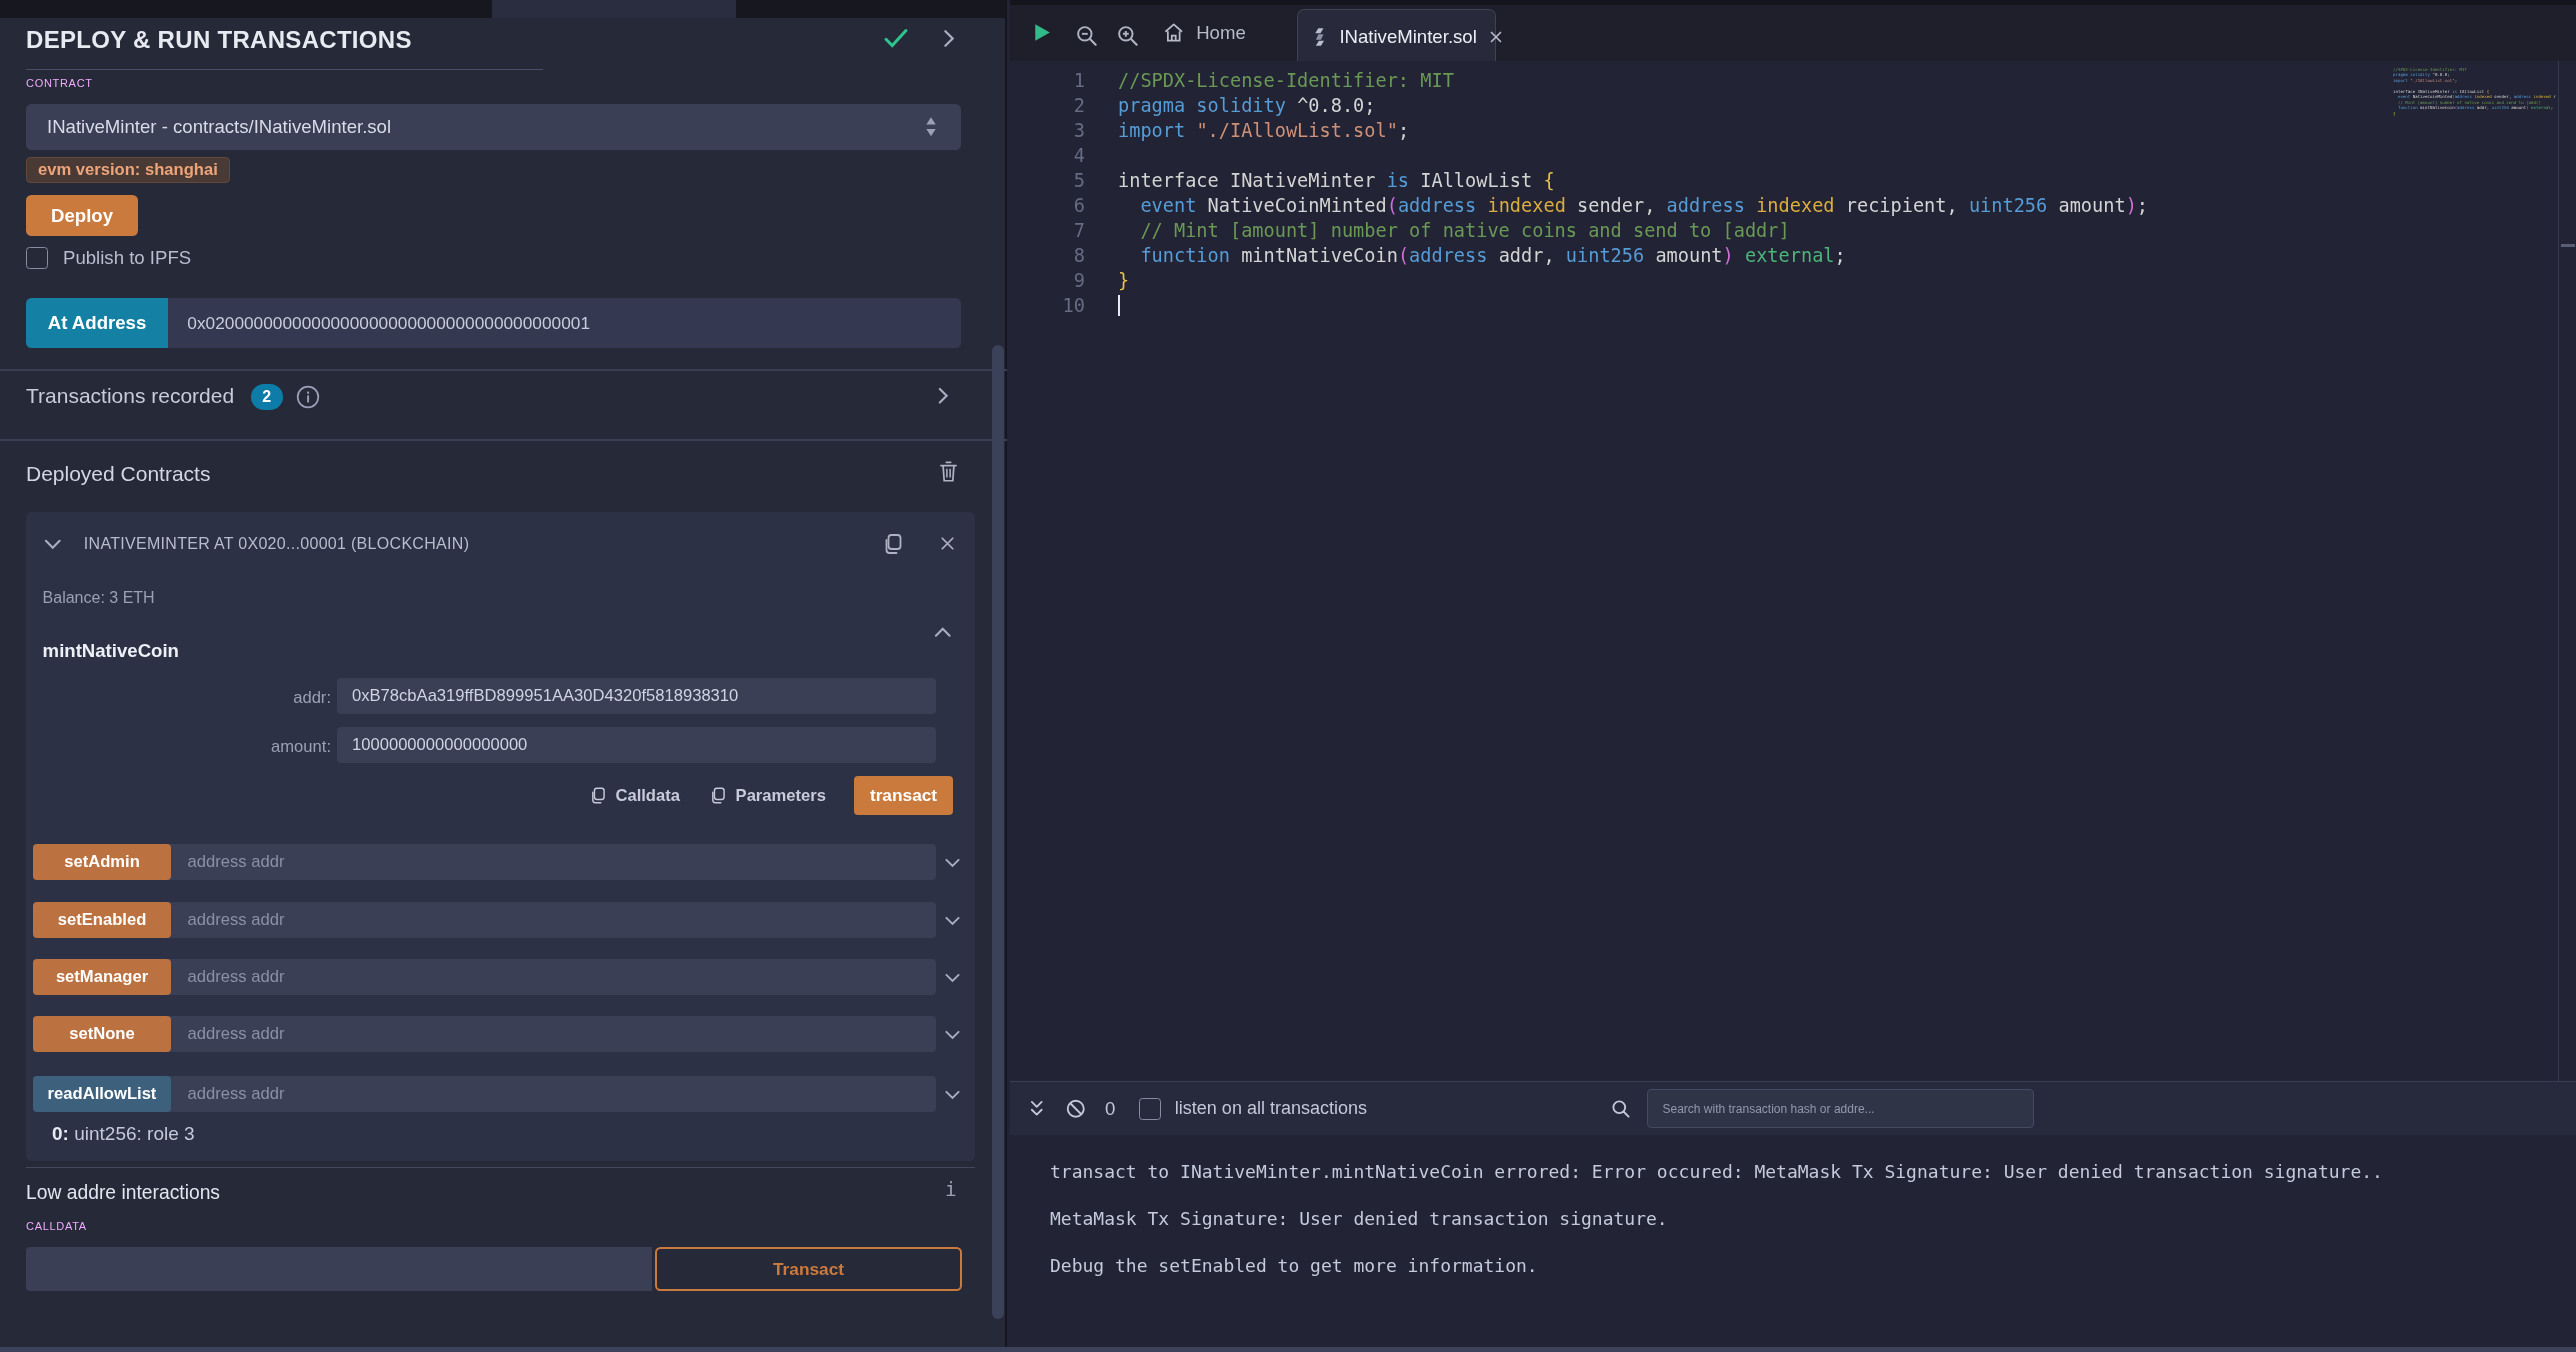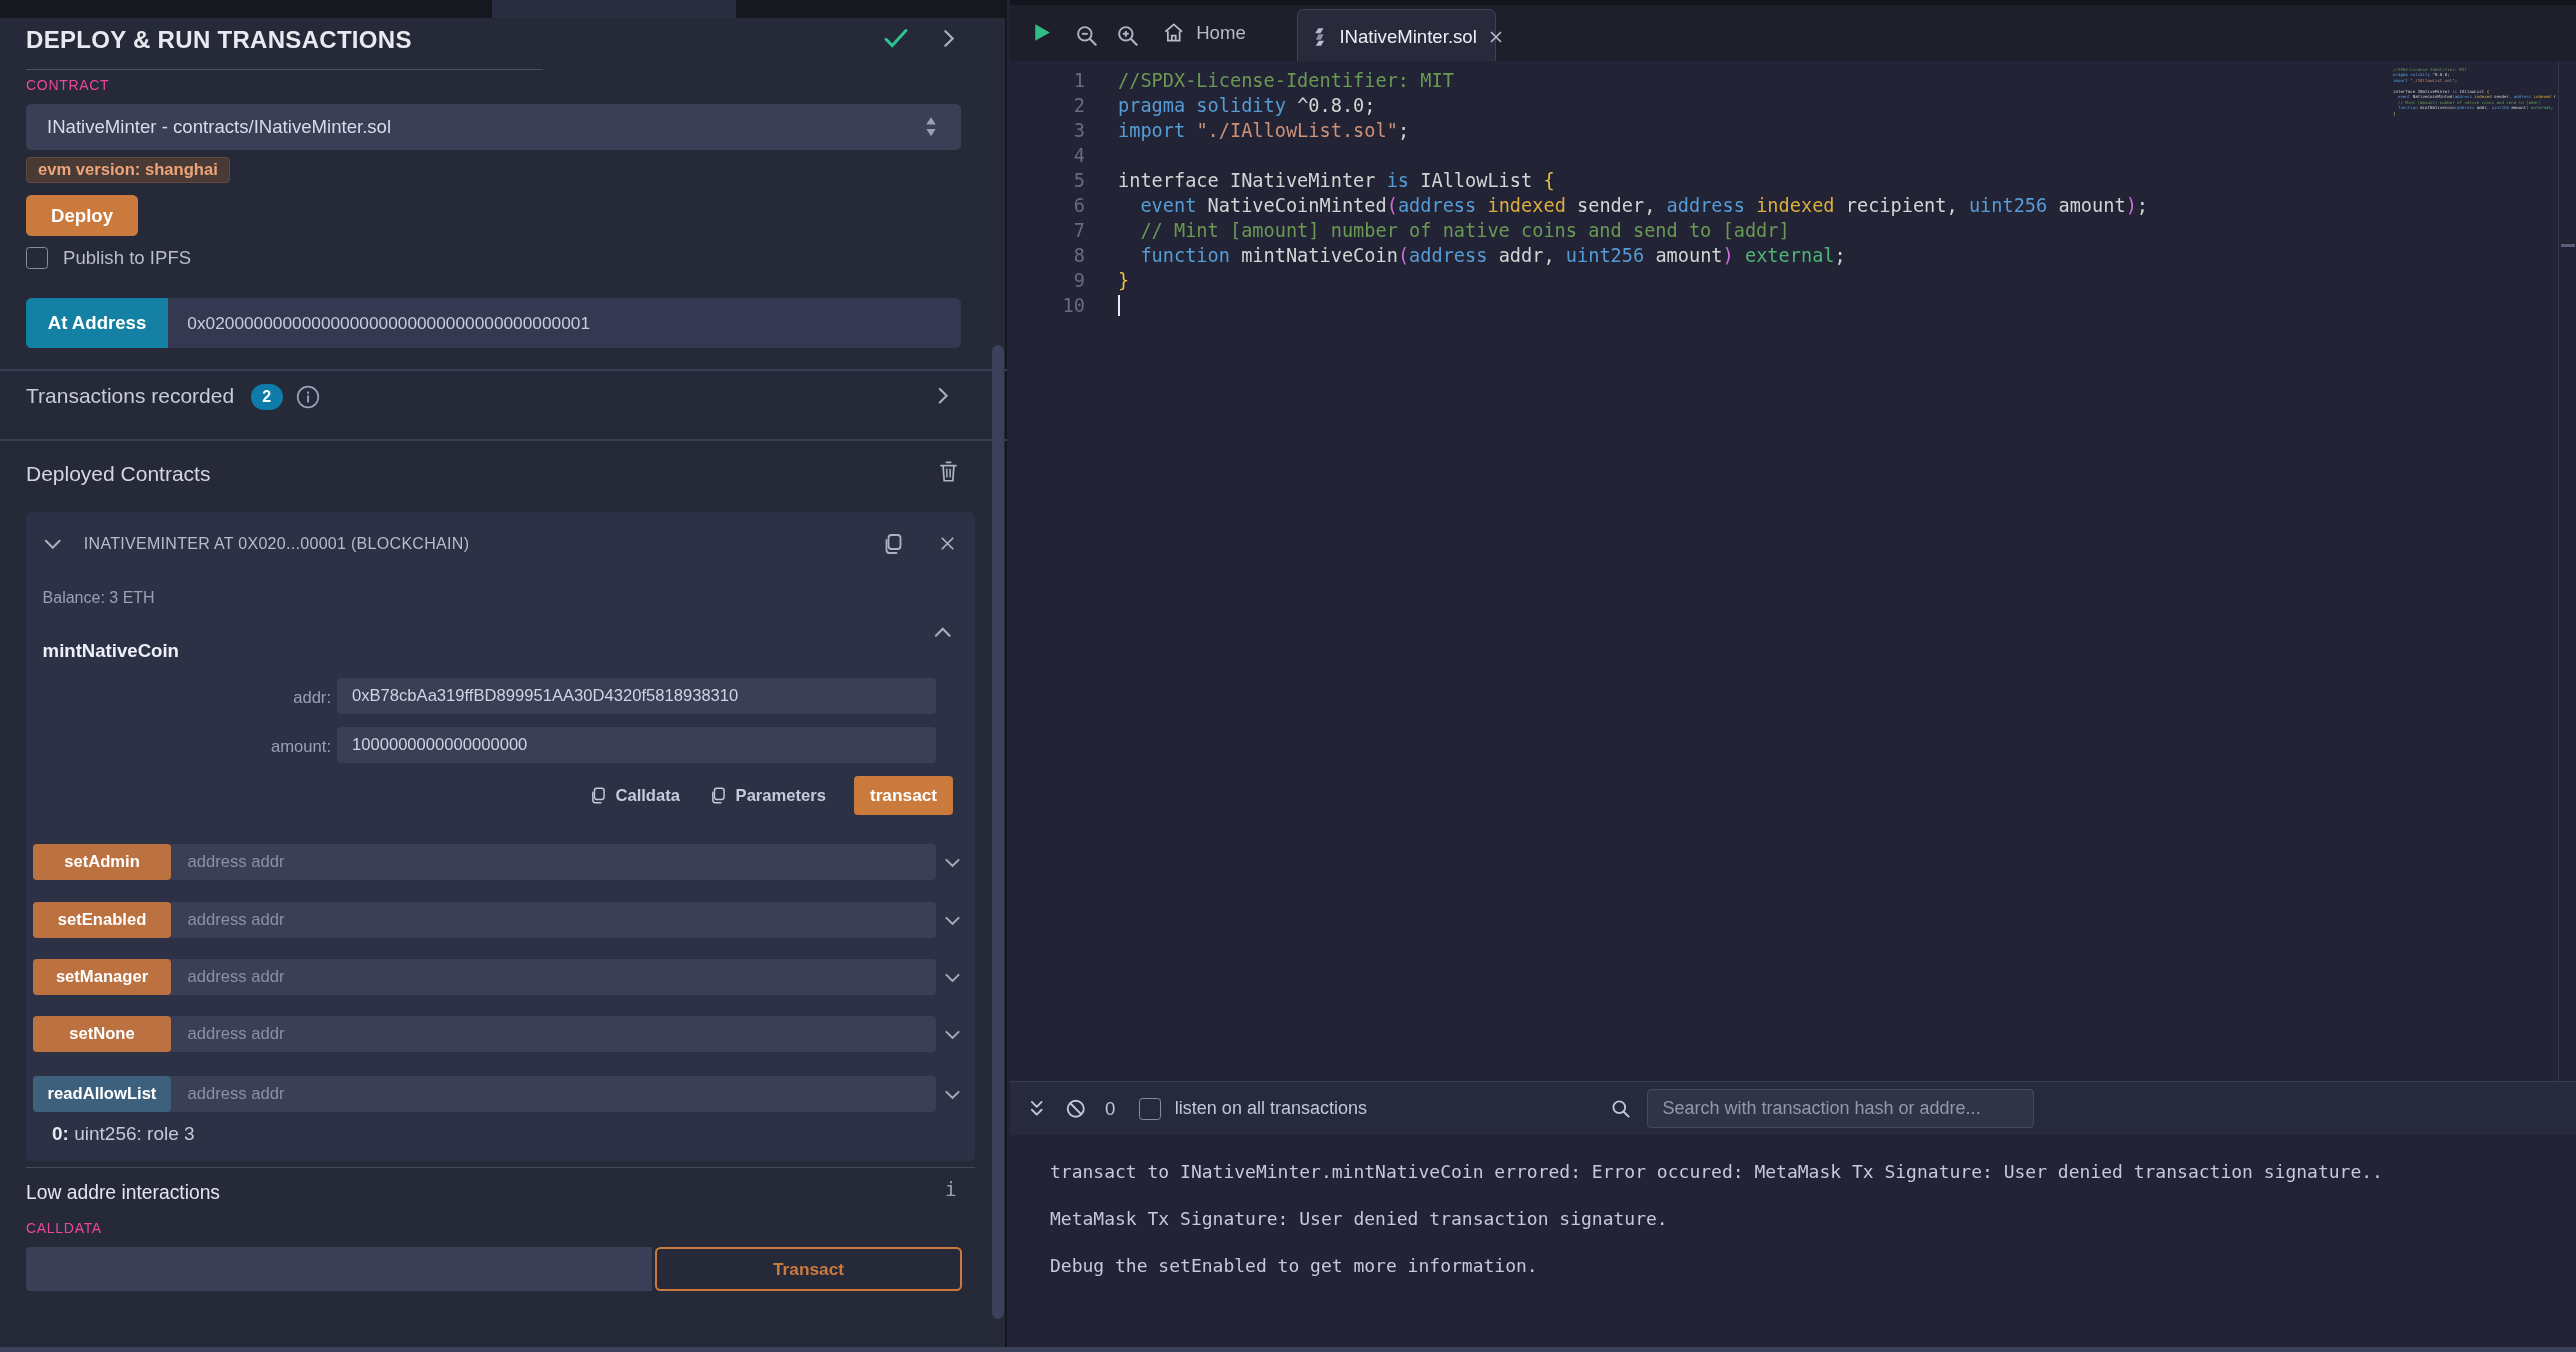--- a/index.html
+++ b/index.html
@@ -11,21 +11,21 @@
   .left-panel { position:absolute; left:0; top:0; width:1007px; height:1352px;
                 background:#262938; border-right:2.8px solid #15161f; }
   .lp-topstrip { position:absolute; left:0; top:0; width:100%; height:18px; background:#17181f; }
   .lp-topstrip .seg { position:absolute; left:492px; top:0; width:244px; height:18px; background:#2a2c3f; }
 
   .lp-header { position:absolute; left:26px; top:22px; width:956px; height:36px; display:flex; align-items:center; }
   .lp-title { font-size:24px; font-weight:700; color:#e8eaf2; letter-spacing:0.3px; }
   .lp-header-icons { position:absolute; right:21px; top:1.4px; display:flex; gap:25px; align-items:center; }
   .lp-underline { position:absolute; left:26px; top:69px; width:517px; height:1.4px; background:#4a4e66; }
 
-  .lp-label { font-size:14px; color:#ec4899; letter-spacing:0.7px; }
+  .lp-label { font-size:11px; color:#f0abfc; letter-spacing:0.7px; }
   .contract-label { position:absolute; left:26px; top:77px; }
 
   .contract-select { position:absolute; left:26px; top:104px; width:935px; height:46px;
                      background:#3b3f55; border-radius:5.5px; display:flex; align-items:center;
                      padding:0 21px; color:#d8dbe8; font-size:18.6px; cursor:pointer; }
   .contract-select .arrows { margin-left:auto; }
 
   .evm-badge { position:absolute; left:26px; top:157px; height:26px; padding:0 11px;
                background:#4a3a35; border:1.4px solid #63493c; border-radius:4.1px;
                color:#eda47a; font-size:16.6px; font-weight:700; display:flex; align-items:center; }
@@ -144,21 +144,21 @@
   
   .terminal { position:absolute; left:0; top:1081px; width:100%; height:271px; background:#222334; }
   .term-bar { position:absolute; left:0; top:0; width:100%; height:54px; background:#262a3c;
               border-top:1.4px solid #3a3e55; display:flex; align-items:center; }
   .term-icon { margin-left:15px; cursor:pointer; }
   .term-count { margin-left:18px; font-size:18.6px; color:#c3c7d8; }
   .term-check { margin-left:23.5px; }
   .term-listen { margin-left:14px; font-size:18px; color:#c3c7d8; }
   .term-search-icon { margin-left:242px; }
   .term-search { margin-left:15px; width:387px; height:39px; background:#2f3447; border:1.4px solid #454a63;
-                 border-radius:4.1px; color:#c5c9dc; font-size:18px; padding:0 14px; outline:none;
+                 border-radius:4.1px; color:#c5c9dc; font-size:12px; padding:0 14px; outline:none;
                  font-family:inherit; }
   .term-search::placeholder { color:#9298ad; }
   .term-body { position:absolute; left:40px; top:54px; width:1450px;
                font-family:"DejaVu Sans Mono", monospace; font-size:18px; color:#c5c9dc; }
   .term-line { margin-top:26px; }
 
   .bottom-strip { position:absolute; left:0; bottom:0; width:2576px; height:4.8px; background:#3d425b; }
 
   svg { display:block; }
 </style>

